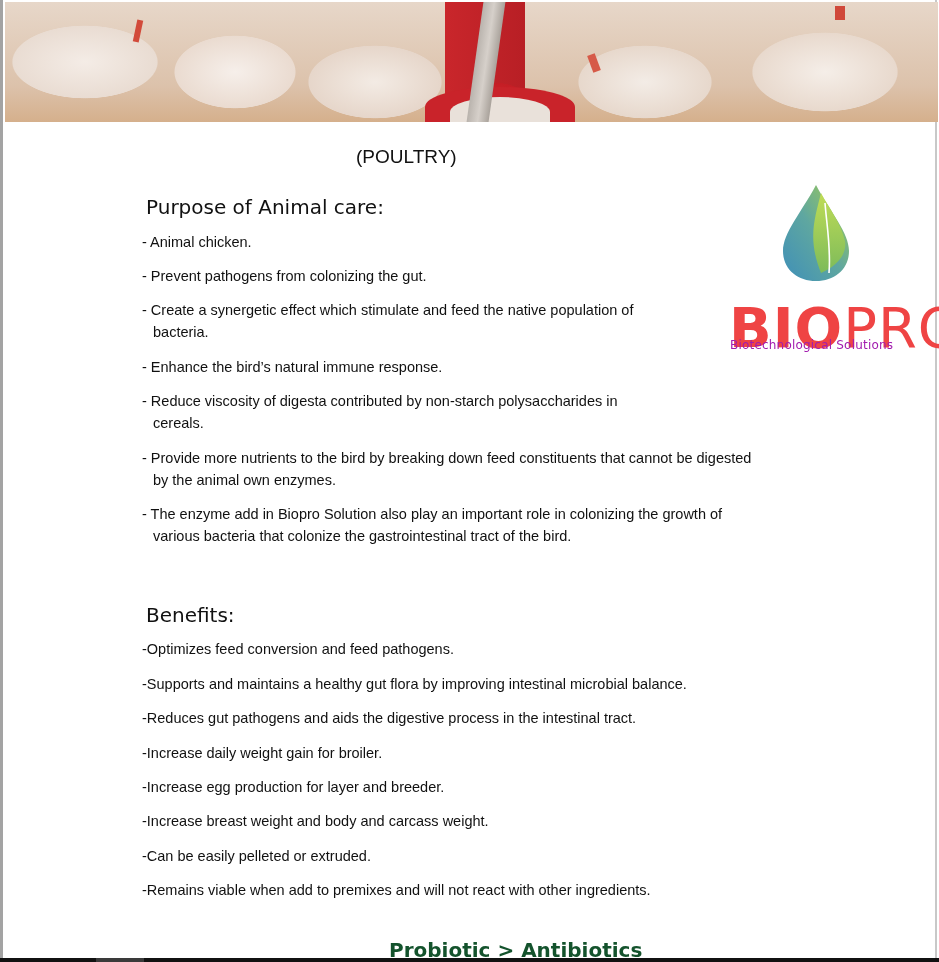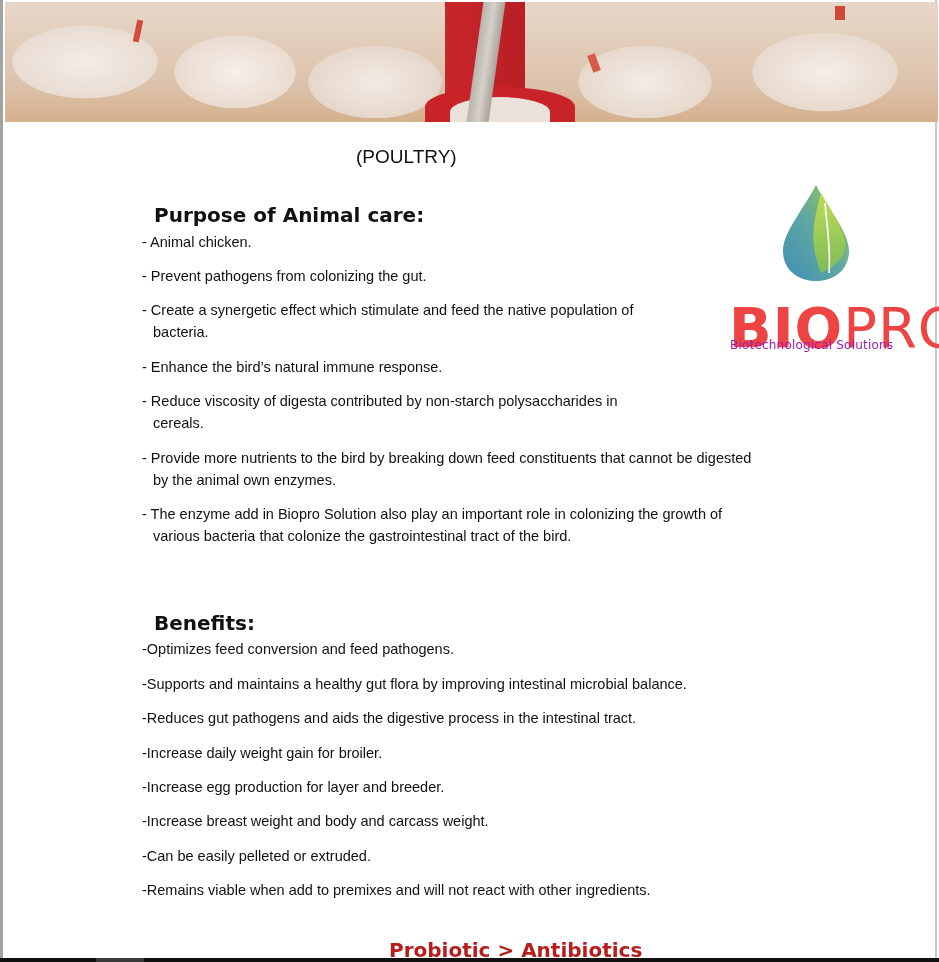--- a/index.html
+++ b/index.html
@@ -17,26 +17,26 @@
       linear-gradient(180deg, #e7d7c9 0%, #dcc2ab 70%, #d5b08c 100%);
   }
   .banner .pole { position:absolute; left:470px; top:0; width:22px; height:120px; background:linear-gradient(90deg,#b9b3ad,#d6d0ca,#a9a29b); transform:skewX(-8deg); }
   .banner .feeder { position:absolute; left:420px; top:85px; width:150px; height:40px; border-radius:50% 50% 0 0; background:#c9232a; }
   .banner .feeder-in { position:absolute; left:445px; top:95px; width:100px; height:30px; border-radius:50% 50% 0 0; background:#e9e1da; }
   .banner .comb1 { position:absolute; left:130px; top:18px; width:6px; height:22px; background:#d24a3a; transform:rotate(12deg); }
   .banner .comb2 { position:absolute; left:585px; top:52px; width:8px; height:18px; background:#d65a48; transform:rotate(-20deg); }
   .banner .comb3 { position:absolute; left:830px; top:4px; width:10px; height:14px; background:#d0483a; }
 
   .title { position:absolute; left:353px; top:146px; font-size:19px; color:#111; font-family:"Liberation Sans", sans-serif; }
-  h2 { margin:12px; font-weight:bold; font-size:20px; position:absolute; left:139px; font-family:"DejaVu Sans", sans-serif; color:#111; }
+  h2 { margin:4px; font-weight:normal; font-size:20px; position:absolute; left:139px; font-family:"DejaVu Sans", sans-serif; color:#111; }
   .h-purpose { top:191px; }
   .h-benefits { top:599px;text-align:center; }
   .item { position:absolute; left:139px; font-size:14.5px; line-height:22px; color:#111; font-family:"Liberation Sans", sans-serif; }
   .item .indent { display:block; padding-left:11px; }
-  .footer-heading { position:absolute; left:386px; top:938px; font-weight:bold; font-size:20px; font-family:"DejaVu Sans", sans-serif; color:#b91c1c; }
+  .footer-heading { position:absolute; left:386px; top:938px; font-weight:bold; font-size:20px; font-family:"DejaVu Sans", sans-serif; color:#14532d; }
 
   .logo { position:absolute; left:722px; top:183px; width:190px; height:172px; }
   .logo .drop { position:absolute; left:56px; top:0; width:70px; height:100px; }
   .logo .word { position:absolute; left:4px; top:112px; font-size:56px; letter-spacing:1px; color:#ef4444; font-family:"DejaVu Sans", sans-serif; }
   .logo .word b { font-weight:bold; }
   .logo .word span.light { font-weight:normal; }
   .logo .sub { position:absolute; left:5px; top:155px; font-size:12px; color:#a21caf; font-family:"DejaVu Sans", sans-serif; letter-spacing:0.2px; }
 
   .bottom-bar { position:absolute; left:0; top:958px; width:939px; height:4px; background:#111; }
   .bottom-bar .thumb { position:absolute; left:96px; top:0; width:48px; height:4px; background:#3a3a3a; }

